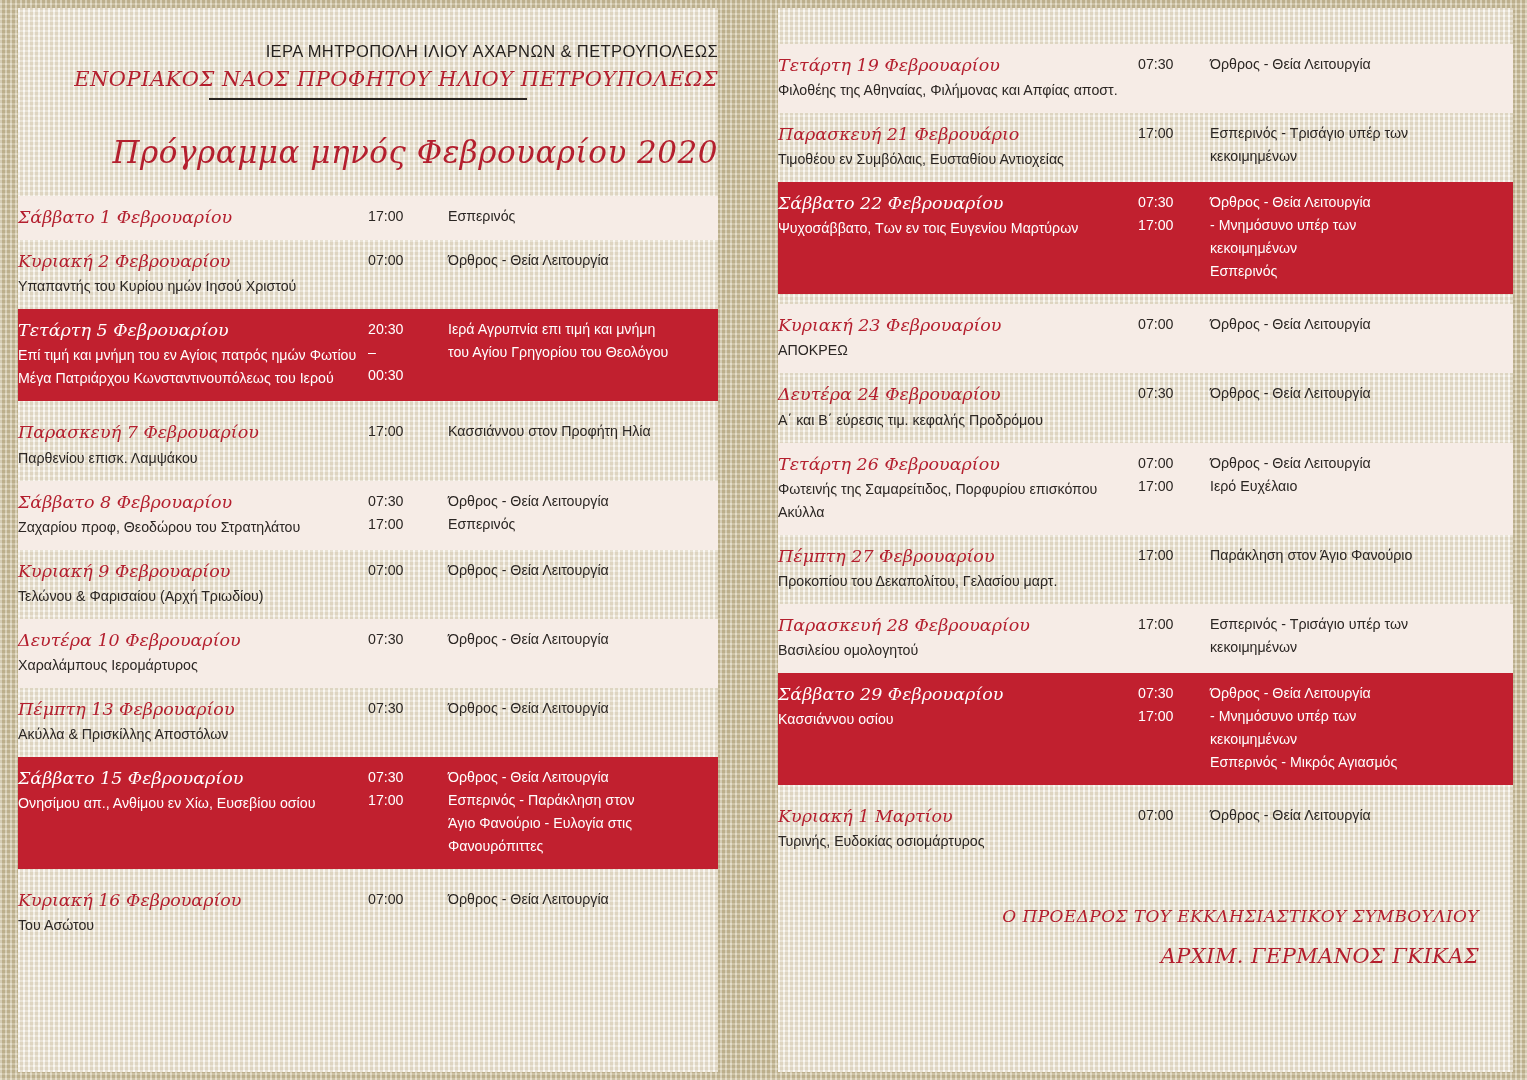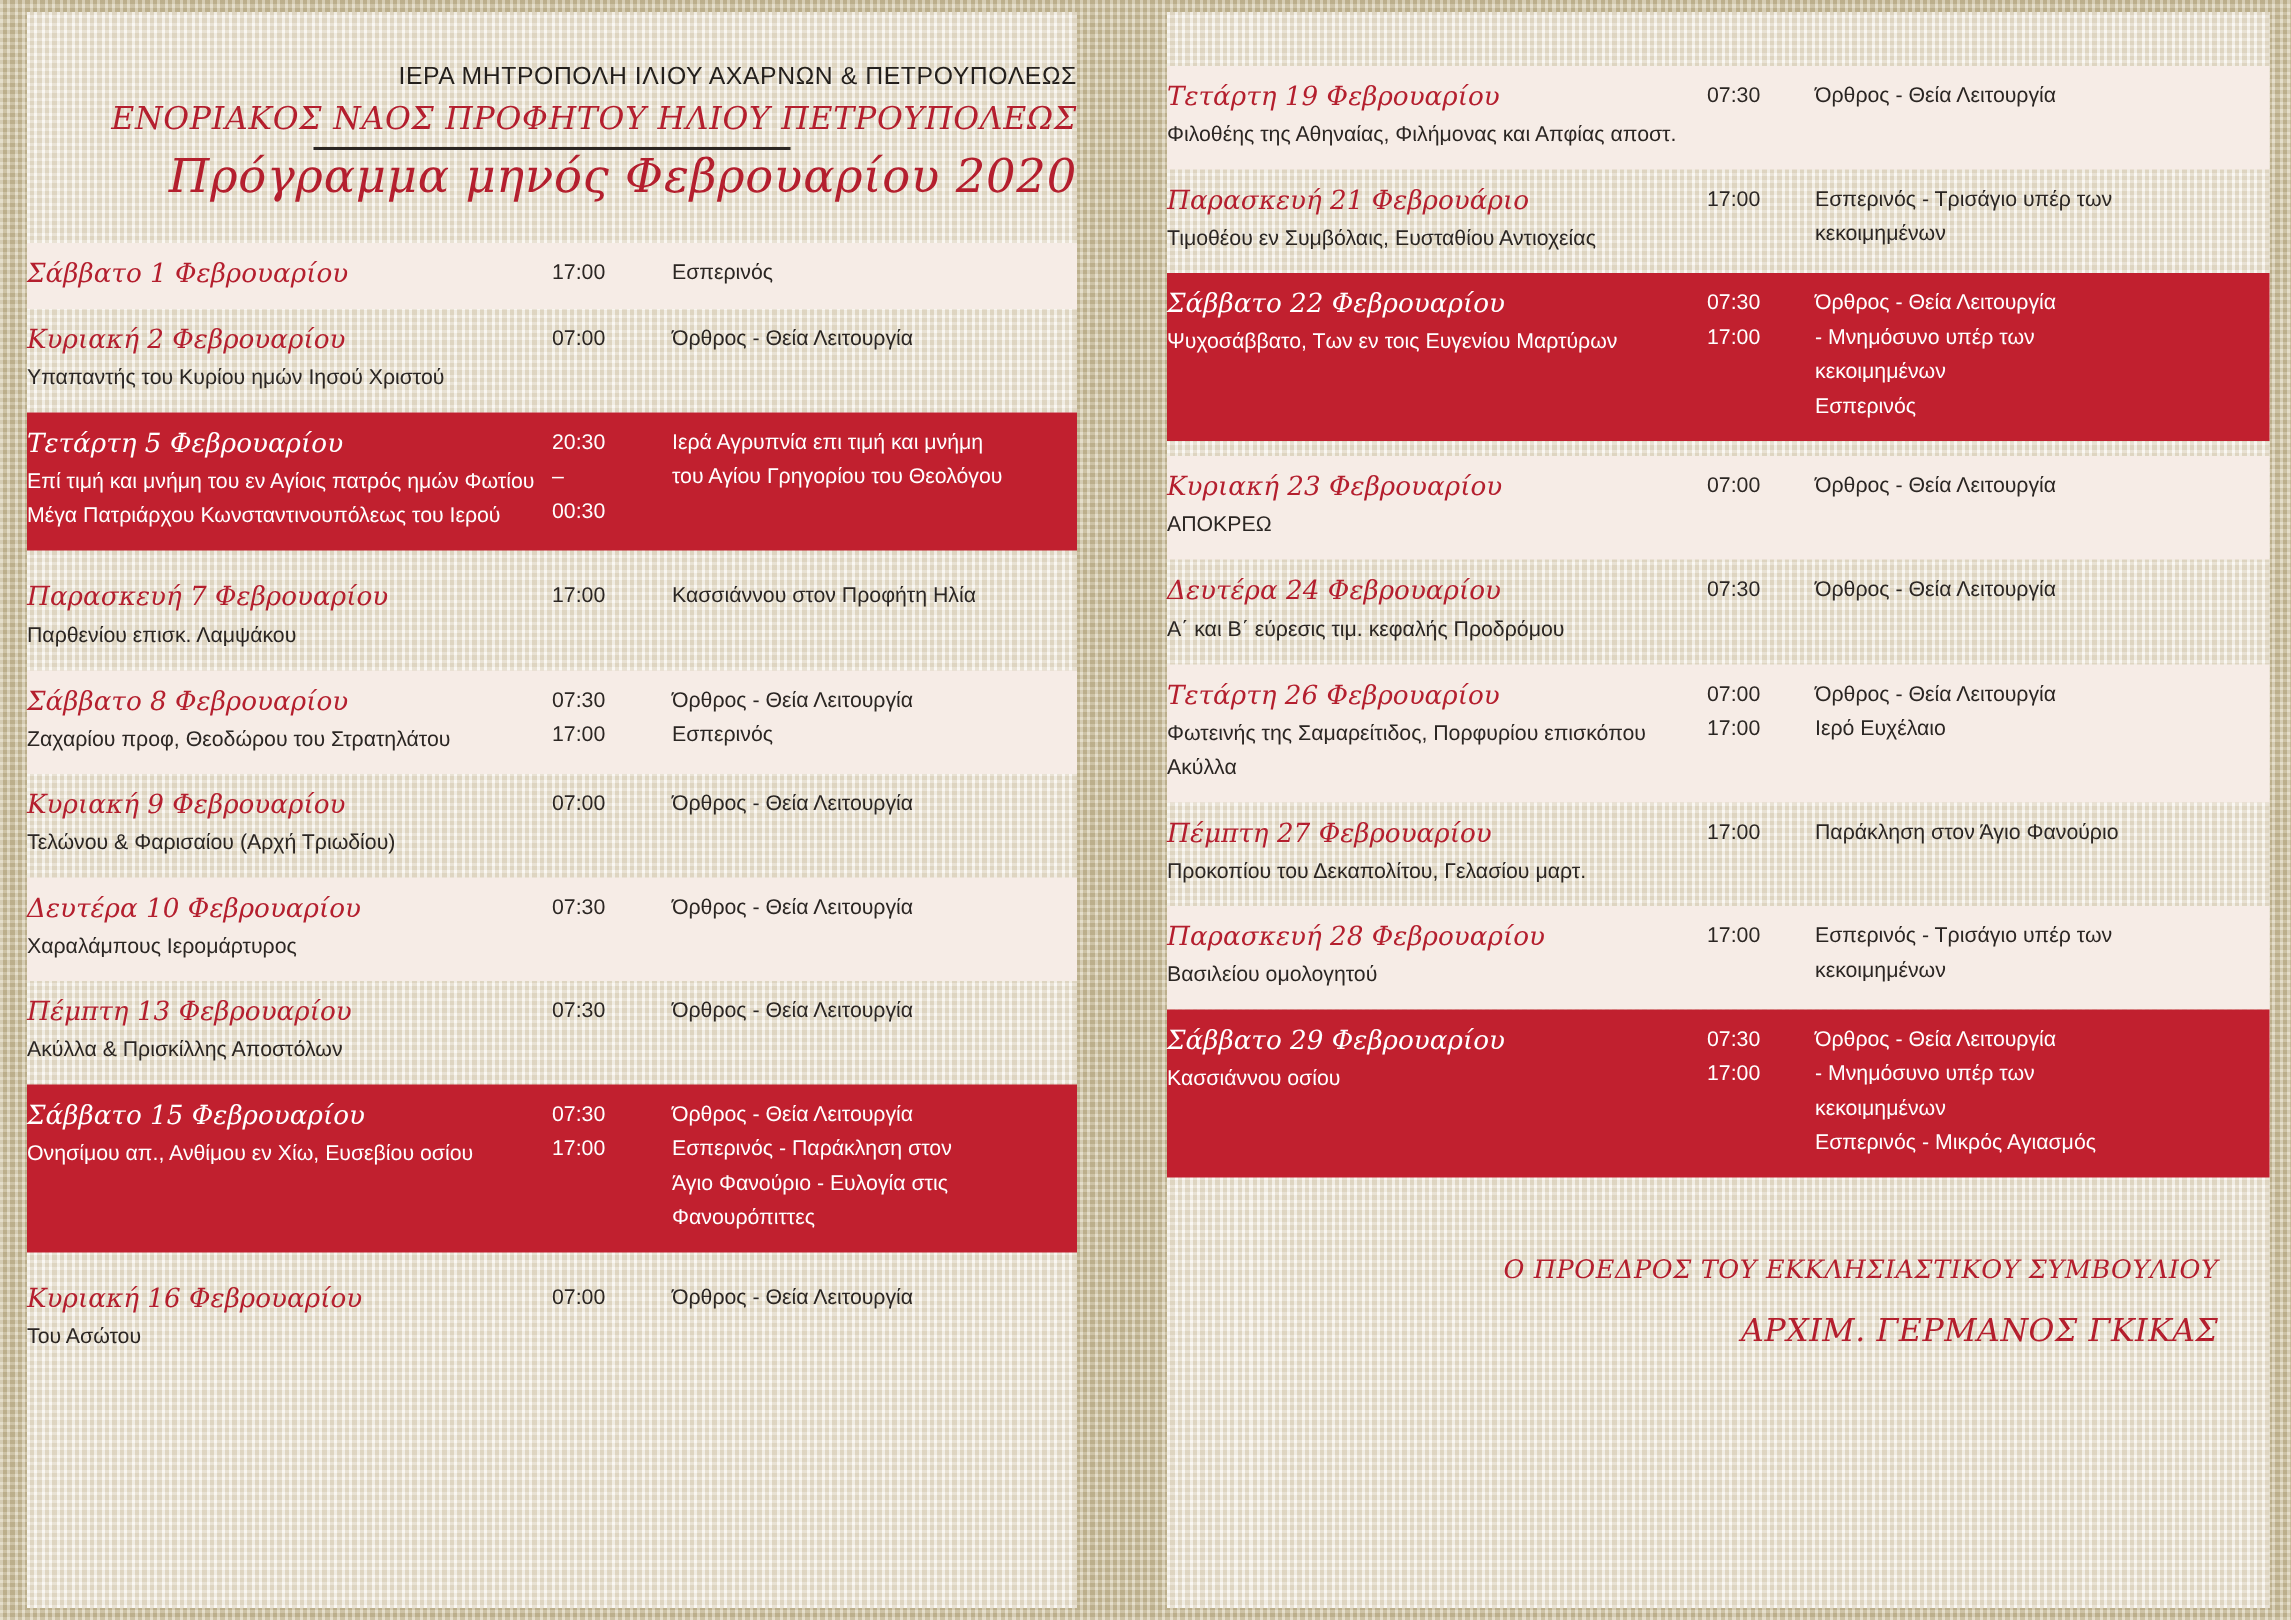--- a/index.html
+++ b/index.html
@@ -52,20 +52,21 @@
     margin-top: 6px;
     letter-spacing: 0.5px;
   }
   .hdr-rule {
     width: 318px;
     height: 2px;
     background: #2a2522;
     margin: 7px auto 0 auto;
   }
   .hdr-title {
+    margin-top: 34px;
     font-size: 31px;
     color: #b41f2e;
     font-family: "DejaVu Serif", serif;
     font-style: italic;
     letter-spacing: 0.5px;
   }
 
   
   .sched {
     margin-top: 26px;
@@ -457,20 +458,34 @@
             <td class="c-desc">
               <div class="desc">Όρθρος - Θεία Λειτουργία</div>
               <div class="desc">- Μνημόσυνο υπέρ των</div>
               <div class="desc">κεκοιμημένων</div>
               <div class="desc">Εσπερινός - Μικρός Αγιασμός</div>
             </td>
           </tr>
           <tr class="spacer-row">
             <td colspan="3"></td>
           </tr>
+          <tr class="row-plain">
+            <td class="c-date">
+              <div class="dayname">Κυριακή 1 Μαρτίου</div>
+              <div class="saint">Τυρινής, Ευδοκίας οσιομάρτυρος</div>
+            </td>
+            <td class="c-time">
+              <div class="time-block">
+                <div class="time">07:00</div>
+              </div>
+            </td>
+            <td class="c-desc">
+              <div class="desc">Όρθρος - Θεία Λειτουργία</div>
+            </td>
+          </tr>
         </tbody>
     </table>
 
     <div class="footer">
       <div class="footer-line1">Ο ΠΡΟΕΔΡΟΣ ΤΟΥ ΕΚΚΛΗΣΙΑΣΤΙΚΟΥ ΣΥΜΒΟΥΛΙΟΥ</div>
       <div class="footer-line2">ΑΡΧΙΜ. ΓΕΡΜΑΝΟΣ ΓΚΙΚΑΣ</div>
     </div>
   </div>
 
 </div>

